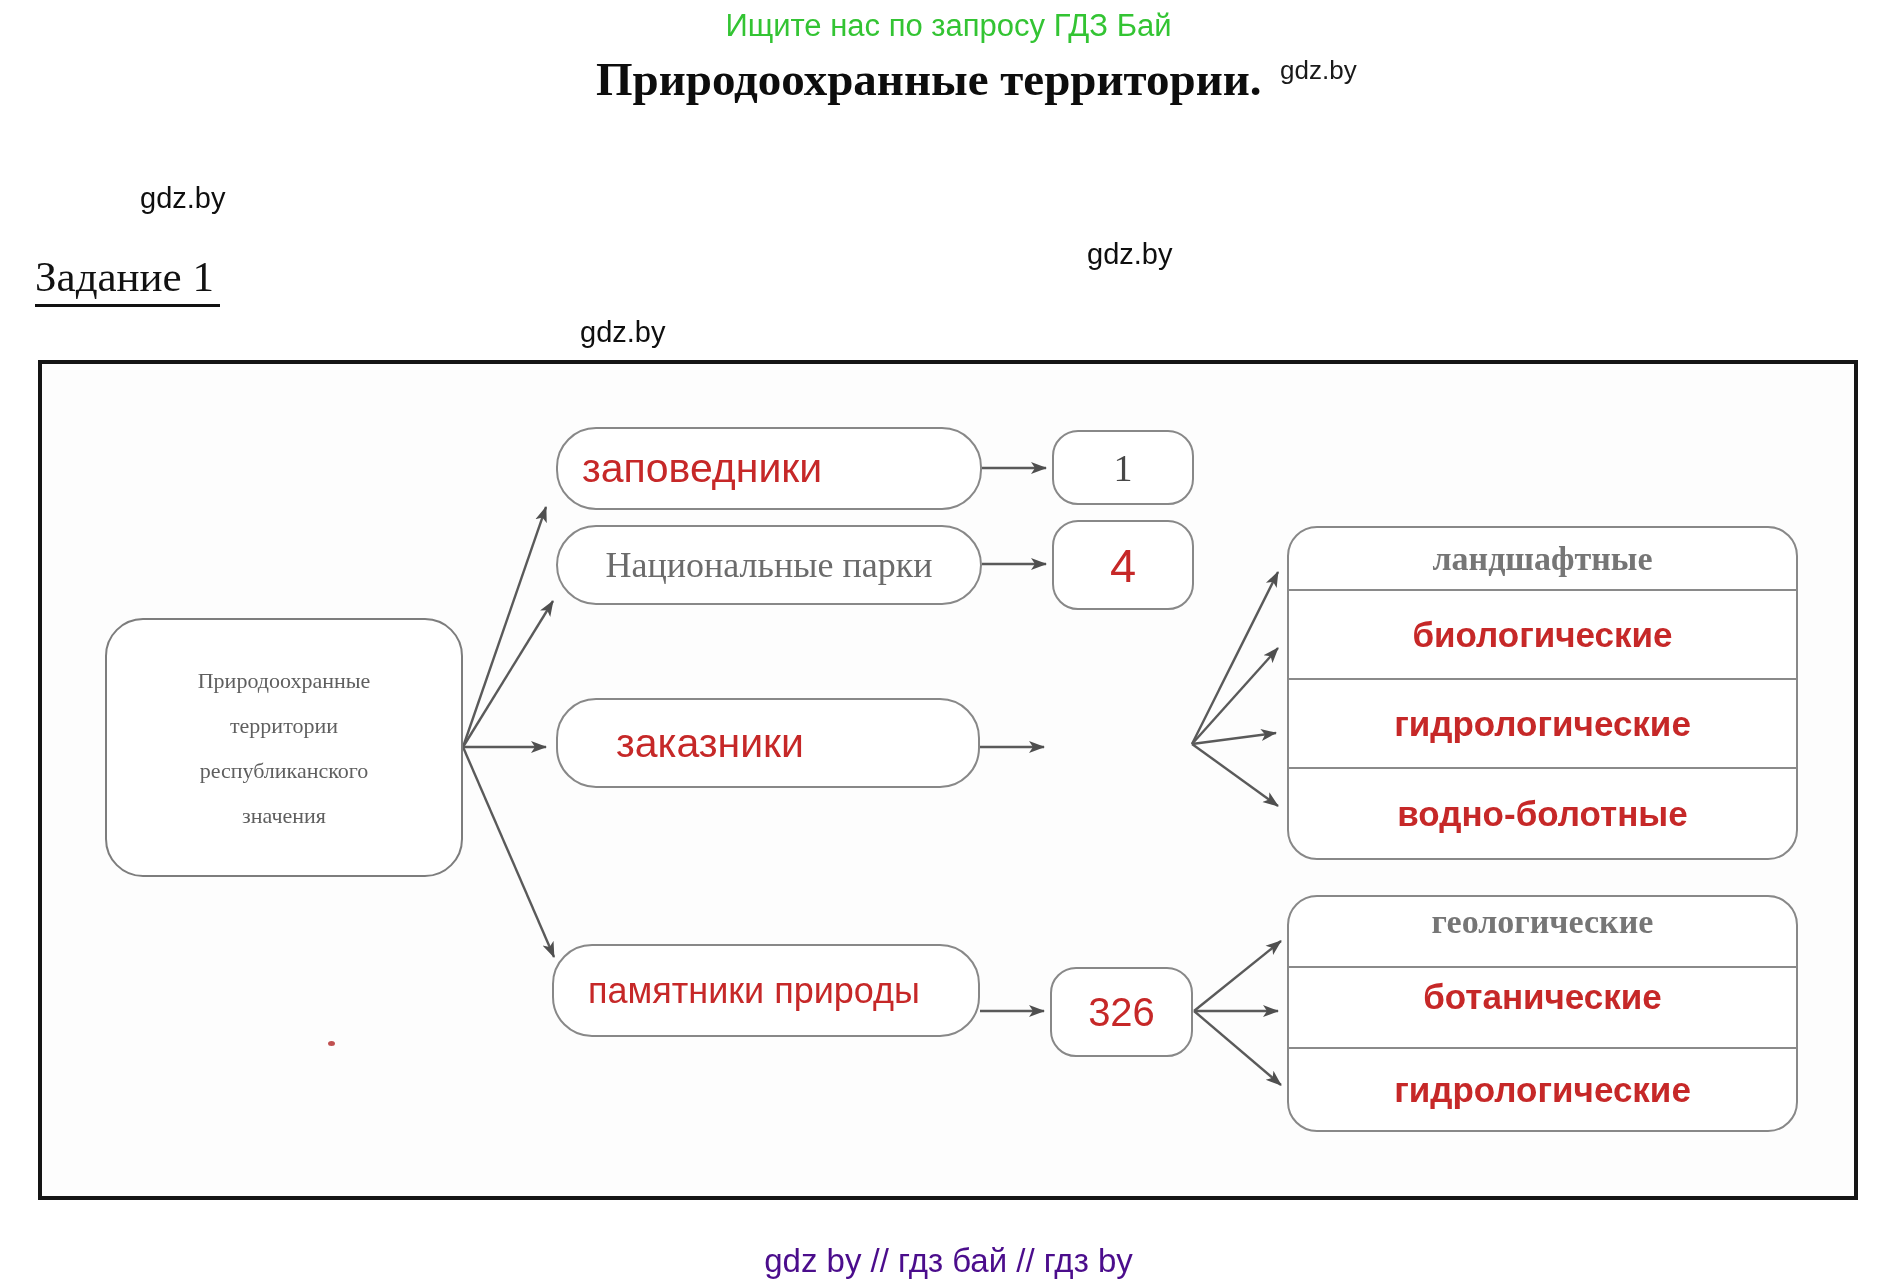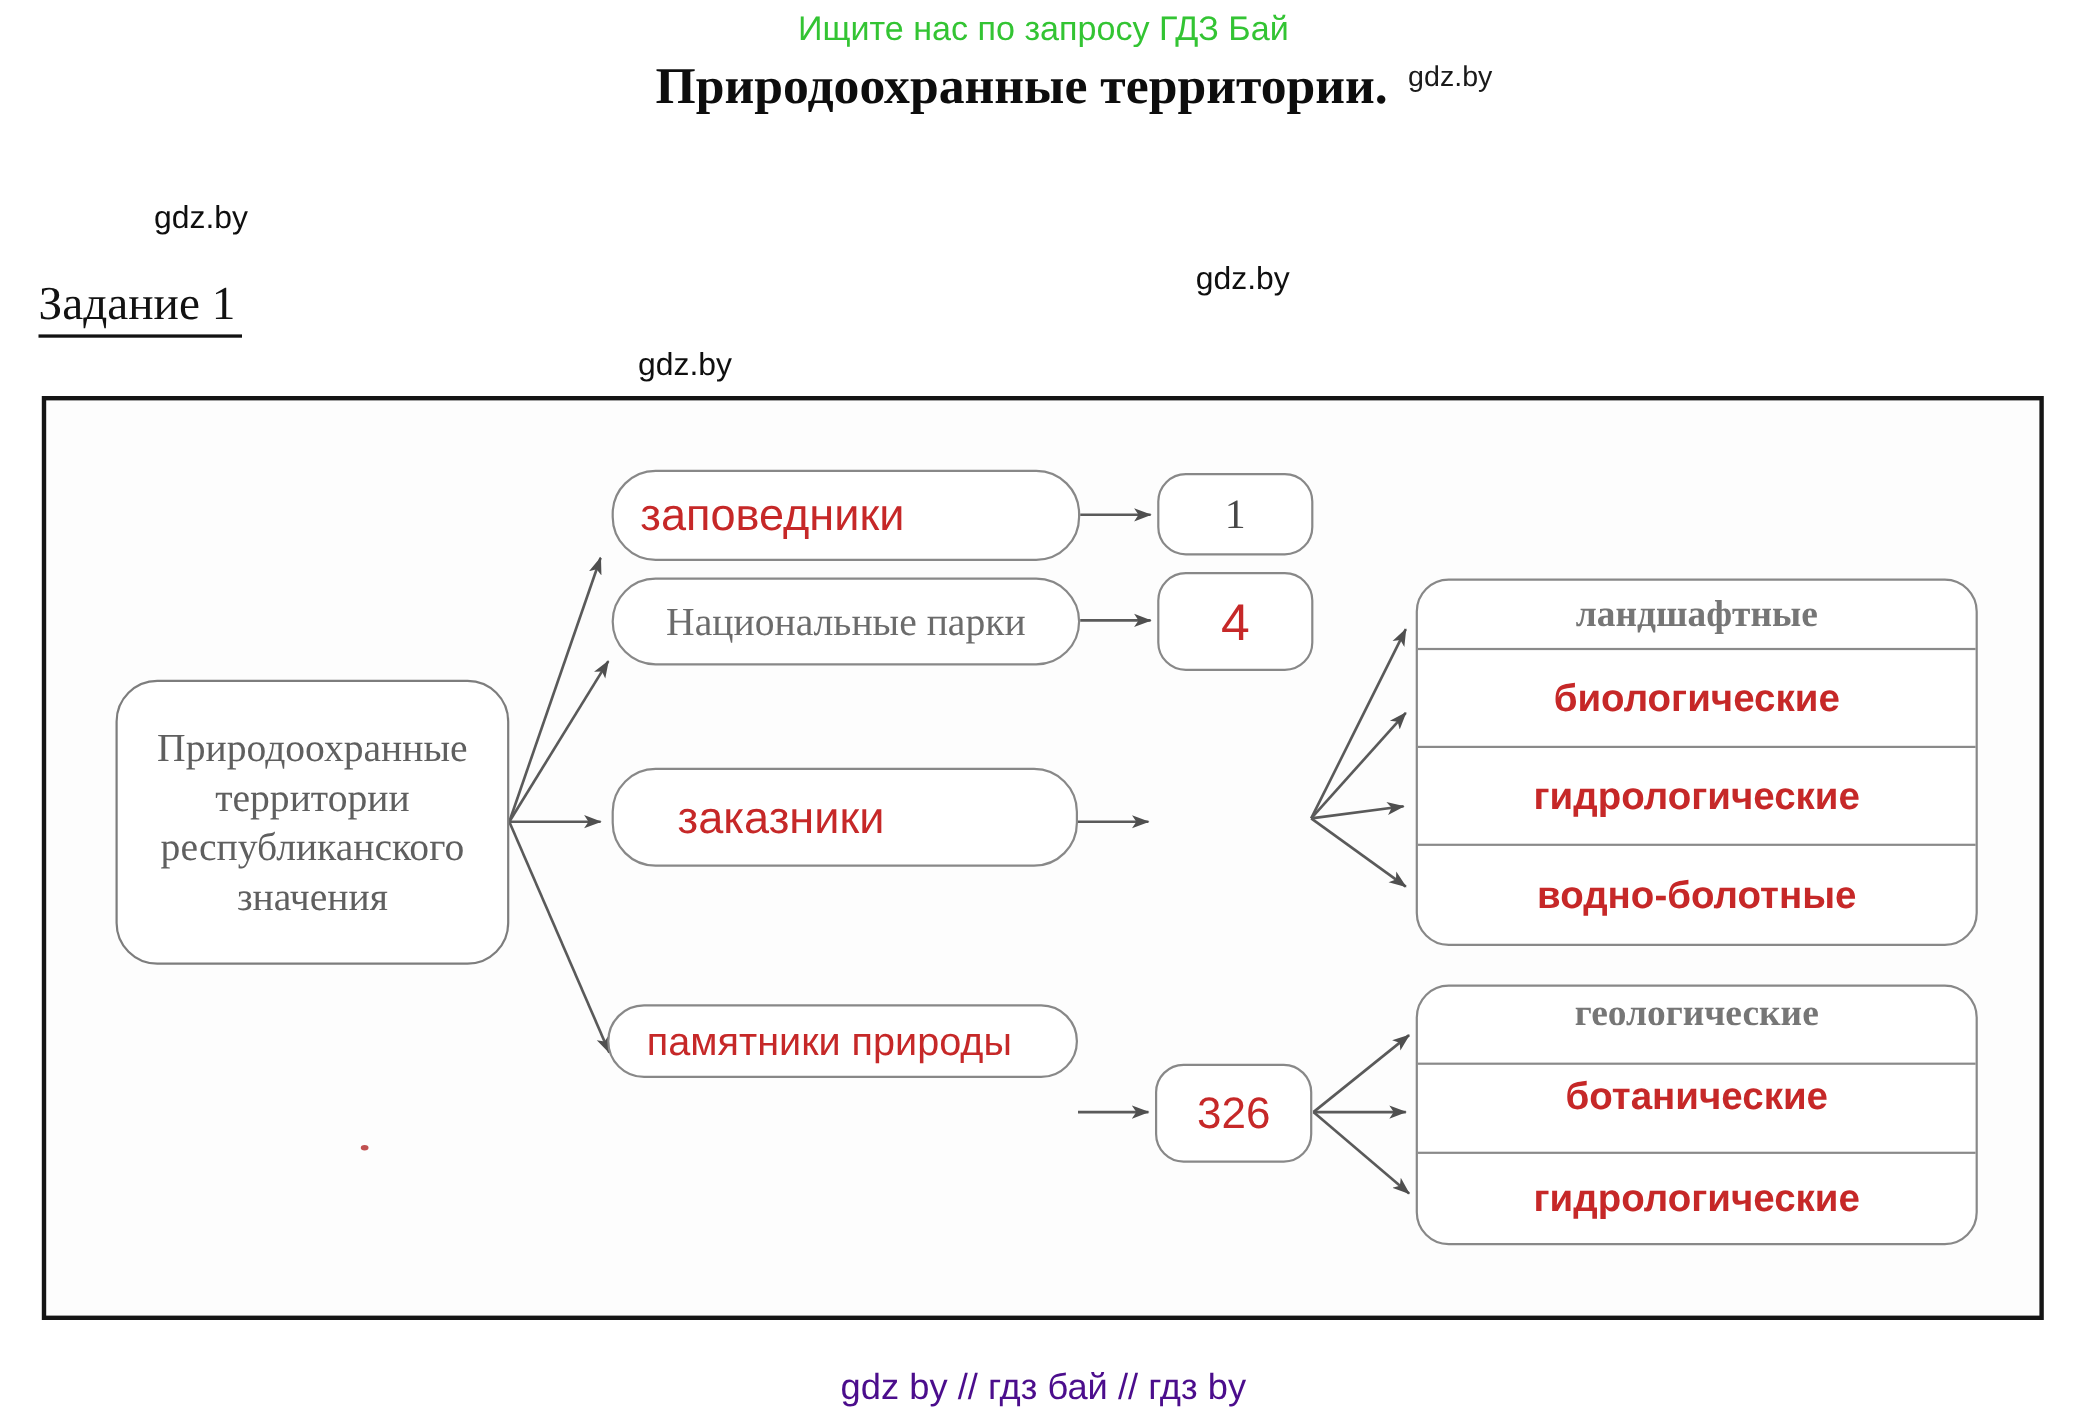--- a/index.html
+++ b/index.html
@@ -37,30 +37,30 @@
          border:4px solid #151515;background:#fdfdfd;}
 
   .arrows{position:absolute;left:0;top:0;pointer-events:none;}
 
   
   .box{position:absolute;border:2px solid #888;border-radius:40px;background:#fff;
        display:flex;align-items:center;justify-content:center;white-space:nowrap;}
 
   .root{left:105px;top:618px;width:358px;height:259px;border-radius:38px;
         flex-direction:column;border-color:#7d7d7d;}
-  .root span{font-family:"Liberation Serif",serif;font-size:36px;line-height:45px;
+  .root span{font-family:"Liberation Serif",serif;font-size:22px;line-height:45px;
              color:#5f5f5f;text-align:center;}
 
   .cat0{left:556px;top:427px;width:426px;height:83px;justify-content:flex-start;padding-left:24px;}
   .cat0 span{font-size:41px;color:#c62828;}
   .cat1{left:556px;top:525px;width:426px;height:80px;}
   .cat1 span{font-family:"Liberation Serif",serif;font-size:36px;color:#6b6b6b;}
   .cat2{left:556px;top:698px;width:424px;height:90px;justify-content:flex-start;padding-left:58px;}
   .cat2 span{font-size:41px;color:#c62828;}
-  .cat3{left:552px;top:913px;width:428px;height:67px;padding-right:24px;}
+  .cat3{left:552px;top:944px;width:428px;height:93px;padding-right:24px;}
   .cat3 span{font-size:36px;color:#c62828;}
 
   .cnt{border-radius:26px;}
   .cnt0{left:1052px;top:430px;width:142px;height:75px;}
   .cnt0 span{font-family:"Liberation Serif",serif;font-size:38px;color:#474747;}
   .cnt1{left:1052px;top:520px;width:142px;height:90px;}
   .cnt1 span{font-size:47px;color:#c62828;font-weight:500;}
   .cnt2{left:1050px;top:705px;width:141px;height:75px;}
   .cnt2 span{font-family:"Liberation Serif",serif;font-size:40px;color:#585858;}
   .cnt3{left:1050px;top:967px;width:143px;height:90px;}

